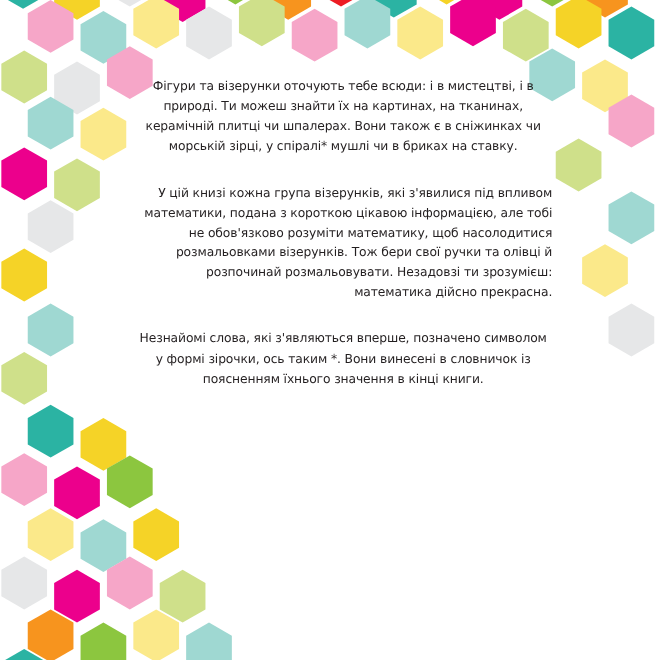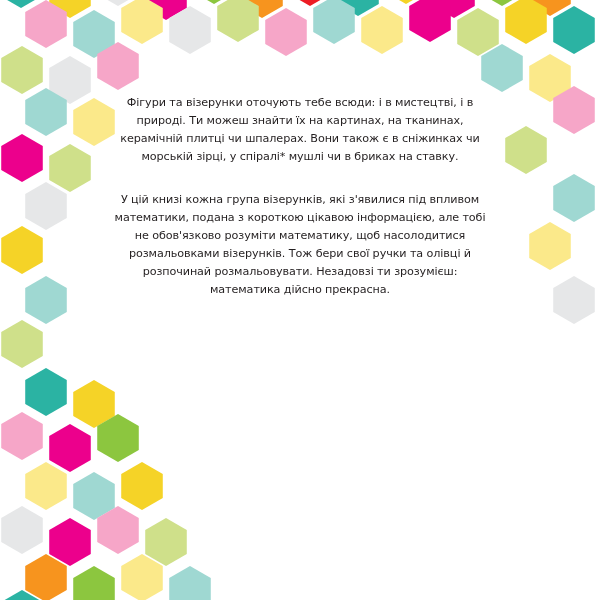--- a/index.html
+++ b/index.html
@@ -23,42 +23,41 @@
   #hexlayer {
     position: absolute;
     left: 0;
     top: 0;
     width: 600px;
     height: 600px;
     pointer-events: none;
   }
   #text-body {
     position: absolute;
-    left: 110px;
+    left: 122px;
     top: 70px;
     width: 380px;
     z-index: 5;
-    margin-top: 24px;
   }
   .para {
     margin: 0 0 18px 0;
     text-align: center;
     color: #231f20;
     font-family: "DejaVu Sans", sans-serif;
     font-size: 11.2px;
     line-height: 1.62;
     font-weight: 500;
     letter-spacing: -0.1px;
   }
   .para:last-child {
     margin-bottom: 0;
   }
   .p1 { margin-bottom: 24px; }
   .p2 { margin-bottom: 24px; }
-  .p3 { margin-bottom: 24px; }
+  .p3 { margin-bottom: 24px; text-align: right; }
 </style>
 </head>
 <body>
 
 <div id="page">
 
   <svg id="hexlayer" viewBox="0 0 600 600" xmlns="http://www.w3.org/2000/svg">
       <polygon points="21.00,-40.00 41.78,-28.00 41.78,-4.00 21.00,8.00 0.22,-4.00 0.22,-28.00" fill="#2bb3a3" opacity="1"></polygon>
       <polygon points="70.00,-30.00 90.78,-18.00 90.78,6.00 70.00,18.00 49.22,6.00 49.22,-18.00" fill="#f5d327" opacity="1"></polygon>
       <polygon points="118.00,-42.00 138.78,-30.00 138.78,-6.00 118.00,6.00 97.22,-6.00 97.22,-30.00" fill="#e6e7e8" opacity="1"></polygon>
@@ -116,15 +115,16 @@
       <polygon points="46.00,554.00 66.78,566.00 66.78,590.00 46.00,602.00 25.22,590.00 25.22,566.00" fill="#f7941e" opacity="1"></polygon>
       <polygon points="94.00,566.00 114.78,578.00 114.78,602.00 94.00,614.00 73.22,602.00 73.22,578.00" fill="#8cc63f" opacity="1"></polygon>
       <polygon points="142.00,554.00 162.78,566.00 162.78,590.00 142.00,602.00 121.22,590.00 121.22,566.00" fill="#fbe98a" opacity="1"></polygon>
       <polygon points="190.00,566.00 210.78,578.00 210.78,602.00 190.00,614.00 169.22,602.00 169.22,578.00" fill="#9fd8d2" opacity="1"></polygon>
       <polygon points="22.00,590.00 42.78,602.00 42.78,626.00 22.00,638.00 1.22,626.00 1.22,602.00" fill="#2bb3a3" opacity="1"></polygon>
     </svg>
 
   <div id="text-body">
     <p class="para p1">Фігури та візерунки оточують тебе всюди: і в мистецтві, і в природі. Ти можеш знайти їх на картинах, на тканинах, керамічній плитці чи шпалерах. Вони також є в сніжинках чи морській зірці, у спіралі* мушлі чи в бриках на ставку.</p>
     <p class="para p3">У цій книзі кожна група візерунків, які з'явилися під впливом математики, подана з короткою цікавою інформацією, але тобі не обов'язково розуміти математику, щоб насолодитися розмальовками візерунків. Тож бери свої ручки та олівці й розпочинай розмальовувати. Незадовзі ти зрозумієш: математика дійсно прекрасна.</p>
+    <p class="para p4">Незнайомі слова, які з'являються вперше, позначено символом у формі зірочки, ось таким *. Вони винесені в словничок із поясненням їхнього значення в кінці книги.</p>
   </div>
 
 </div>
 
 </body></html>

